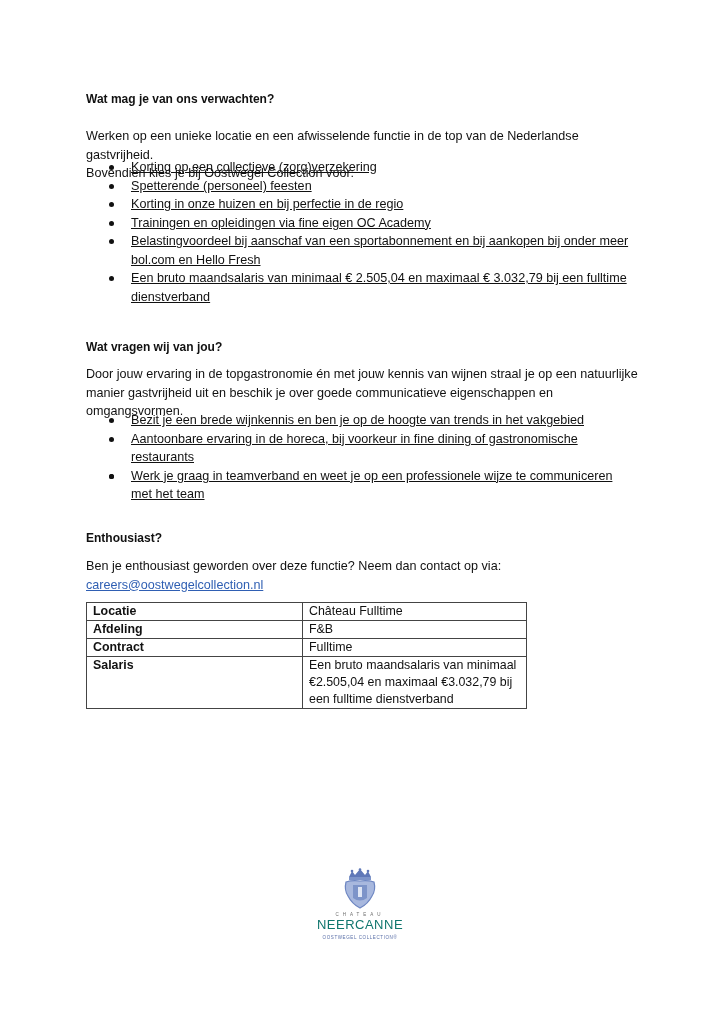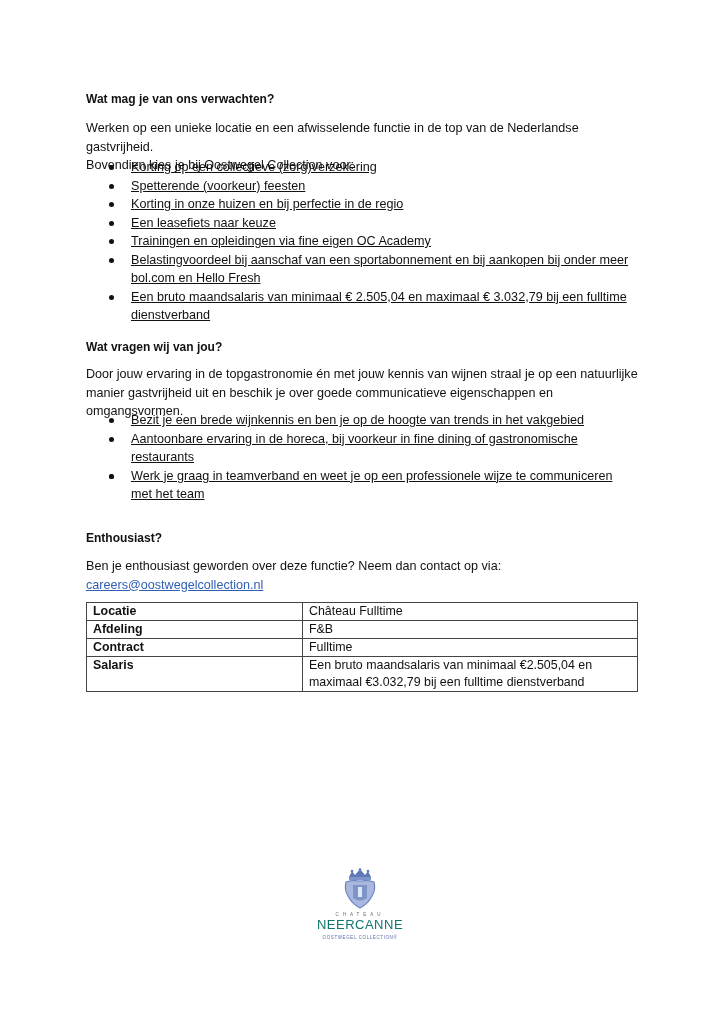--- a/index.html
+++ b/index.html
@@ -5,45 +5,44 @@
   html, body { margin:0; padding:0; background:#ffffff; }
   body { width:724px; height:1024px; position:relative; overflow:hidden;
          font-family:"Liberation Sans", sans-serif; color:#111; }
   .page { position:absolute; left:0; top:0; width:724px; height:1024px; background:#fff; }
   .h { position:absolute; left:86px; font-size:12px; font-weight:bold; margin:0; white-space:nowrap; }
   .p { position:absolute; left:86px; font-size:12.6px; line-height:18.5px; margin:0; width:560px; }
   ul.b { position:absolute; left:86px; margin:0; padding:0; list-style:none; font-size:12.6px; line-height:18.5px; width:550px; }
   ul.b li { position:relative; padding-left:45px;text-decoration:underline; }
   ul.b li .dot { position:absolute; left:23px; top:7px; width:5px; height:5px; border-radius:50%; background:#111; }
   a.mail { color:#2f5fb3; text-decoration:underline; }
-  table.info { position:absolute; left:86px; top:602px; width:552px; border-collapse:collapse; font-size:12.4px; }
+  table.info { position:absolute; left:86px; top:602px; width:441px; border-collapse:collapse; font-size:12.4px; }
   table.info td { border:1px solid #444; padding:0 6px; line-height:17px; vertical-align:top; }
   table.info td.k { width:203px; font-weight:bold; }
   .logo { position:absolute; left:300px; top:868px; width:120px; text-align:center; }
   .crest { display:block; margin:0 auto; }
   .chateau { font-size:4.5px; letter-spacing:4px; color:#6b6b6b; margin-top:2px; }
   .neer { font-size:13px; letter-spacing:0.5px; color:#0f766e; line-height:16px; }
   .oost { font-size:4.5px; letter-spacing:0.6px; color:#5a6fa8; margin-top:2px; }
 </style>
 </head>
 <body>
 
 <div class="page">
 
   <h3 class="h" style="top:92px;">Wat mag je van ons verwachten?</h3>
-  <p class="p" style="top:119px;">
+  <p class="p" style="top:127px;">
     <span>Werken op een unieke locatie en een afwisselende functie in de top van de Nederlandse gastvrijheid.</span><br>
     <span>Bovendien kies je bij Oostwegel Collection voor:</span>
   </p>
 
   <ul class="b" style="top:158px;">
     <li><span class="dot"></span><span>Korting op een collectieve (zorg)verzekering</span></li>
-    <li><span class="dot"></span><span>Spetterende (voorkeur) feesten</span></li>
+    <li><span class="dot"></span><span>Spetterende (personeel) feesten</span></li>
     <li><span class="dot"></span><span>Korting in onze huizen en bij perfectie in de regio</span></li>
-    <li><span class="dot"></span><span>Een leasefiets naar keuze</span></li>
     <li><span class="dot"></span><span>Trainingen en opleidingen via fine eigen OC Academy</span></li>
     <li><span class="dot"></span><span>Belastingvoordeel bij aanschaf van een sportabonnement en bij aankopen bij onder meer bol.com en Hello Fresh</span></li>
     <li><span class="dot"></span><span>Een bruto maandsalaris van minimaal € 2.505,04 en maximaal € 3.032,79 bij een fulltime dienstverband</span></li>
   </ul>
 
   <h3 class="h" style="top:340px;">Wat vragen wij van jou?</h3>
   <p class="p" style="top:365px; width:565px;">Door jouw ervaring in de topgastronomie én met jouw kennis van wijnen straal je op een natuurlijke manier gastvrijheid uit en beschik je over goede communicatieve eigenschappen en omgangsvormen.</p>
 
   <ul class="b" style="top:411px;">
     <li><span class="dot"></span><span>Bezit je een brede wijnkennis en ben je op de hoogte van trends in het vakgebied</span></li>

